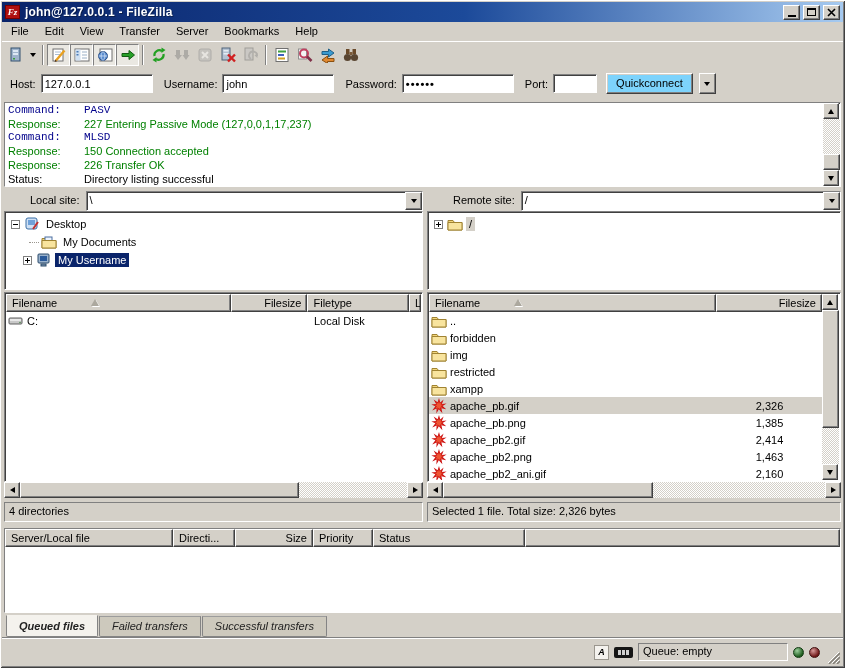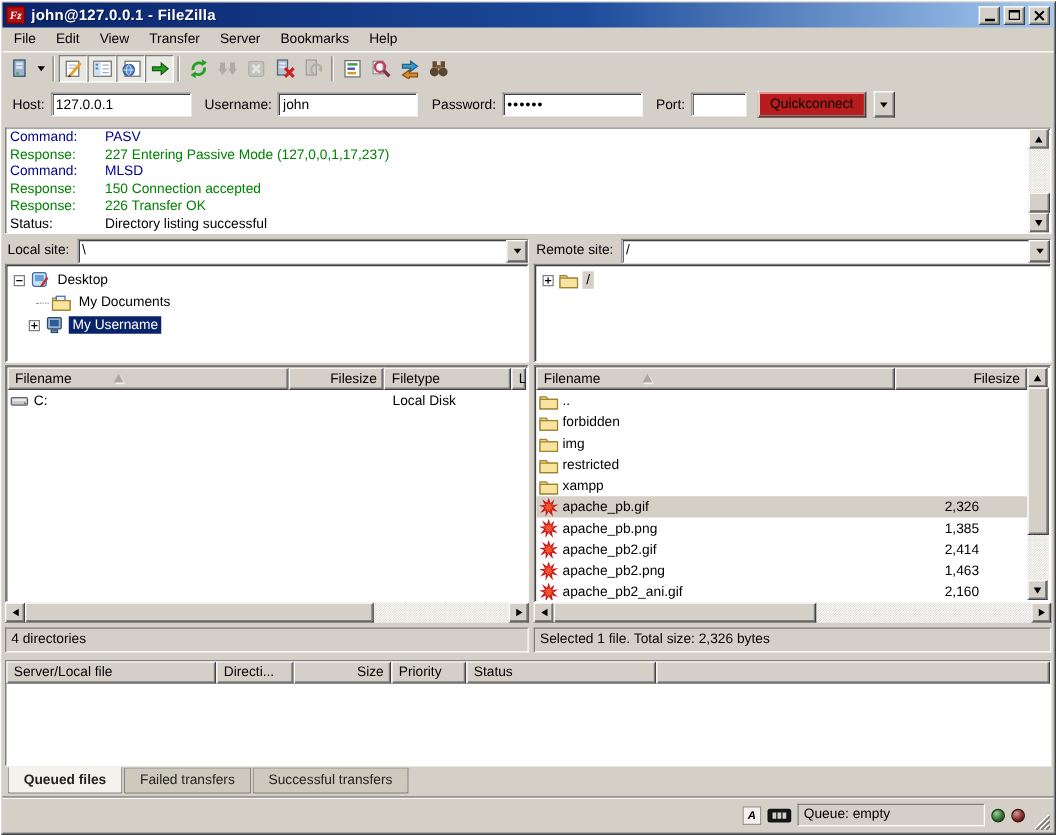--- a/index.html
+++ b/index.html
@@ -36,35 +36,35 @@
   .tool-btn.disabled svg { opacity:.45; filter:grayscale(1); }
   .tool-dd { width:12px; height:22px; display:flex; align-items:center; justify-content:center; }
   .tool-sep { width:2px; height:20px; margin:0 3px; border-left:1px solid #808080; border-right:1px solid #fff; }
   .tri-down-s { width:0; height:0; border-left:3px solid transparent; border-right:3px solid transparent; border-top:4px solid #000; }
 
   
   .quickbar { height:31px; flex:0 0 31px; display:flex; align-items:center; gap:5px; padding:0 4px 0 8px; }
   .qc-input { height:19px; background:#fff; border:1px solid; border-color:#808080 #fff #fff #808080;
     box-shadow:inset 1px 1px 0 #404040; font-family:Liberation Sans, sans-serif; font-size:11px; padding:1px 3px; }
   .qc-label { margin-left:6px; }
-  .qc-btn { height:21px; padding:2px 9px 3px; background:#b91c1c; border:1px solid; border-color:#fff #404040 #404040 #fff;
+  .qc-btn { height:21px; padding:2px 9px 3px; background:#7dd3fc; border:1px solid; border-color:#fff #404040 #404040 #fff;
     box-shadow:inset -1px -1px 0 #808080, inset 1px 1px 0 #d4d0c8; font-size:11px; }
   .qc-dd { width:17px; height:21px; background:#d4d0c8; border:1px solid; border-color:#fff #404040 #404040 #fff;
     box-shadow:inset -1px -1px 0 #808080; display:flex; align-items:center; justify-content:center; margin-left:1px; }
 
   
   .sunken { border:1px solid; border-color:#808080 #fff #fff #808080; box-shadow:inset 1px 1px 0 #404040; background:#fff; }
   .statusline { height:20px; border:1px solid; border-color:#808080 #fff #fff #808080; background:#d4d0c8;
     line-height:17px; padding-left:4px; overflow:hidden; white-space:nowrap; }
 
   
   .log { margin:3px 2px 0; height:85px; flex:0 0 85px; position:relative; overflow:hidden; }
   .log-inner { position:absolute; inset:0 17px 0 0; background:#fff; padding:1px 3px; line-height:13.7px; white-space:nowrap; }
   .log-label { display:inline-block; width:76px; }
-  .ln-cmd { color:#00008b; }
+  .ln-cmd { color:#00008b;font-family:Liberation Mono, monospace; }
   .ln-resp { color:#008000; }
   .ln-status { color:#000; }
 
   
   .vscroll { position:absolute; top:0; right:0; bottom:0; width:17px; display:flex; flex-direction:column; }
   .hscroll { height:16px; flex:0 0 16px; display:flex; margin-top:0; }
   .sb-btn { flex:0 0 16px; width:16px; height:16px; background:#d4d0c8; border:1px solid; border-color:#fff #404040 #404040 #fff;
     box-shadow:inset -1px -1px 0 #808080; display:flex; align-items:center; justify-content:center; }
   .sb-track { flex:1; background-color:#fff;
     background-image:linear-gradient(45deg,#d4d0c8 25%,transparent 25%,transparent 75%,#d4d0c8 75%),
@@ -77,21 +77,21 @@
   .tri-left  { width:0;height:0;border-top:3px solid transparent;border-bottom:3px solid transparent;border-right:5px solid #000; }
   .tri-right { width:0;height:0;border-top:3px solid transparent;border-bottom:3px solid transparent;border-left:5px solid #000; }
 
   
   .panes { flex:0 0 331px; display:flex; padding:4px 2px 0; }
   .pane { display:flex; flex-direction:column; }
   .pane.left { flex:0 0 419px; }
   .splitter { flex:0 0 4px; }
   .pane.right { flex:1; }
 
-  .site-row { height:20px; flex:0 0 20px; display:flex; align-items:stretch; }
+  .site-row { height:20px; flex:0 0 20px; display:flex; align-items:stretch;margin-left:24px; }
   .site-label { padding:3px 6px 0 2px; white-space:nowrap; }
   .combo { flex:1; display:flex; background:#fff; border:1px solid; border-color:#808080 #fff #fff #808080; box-shadow:inset 1px 1px 0 #404040; }
   .combo-text { flex:1; padding:2px 3px 0; }
   .combo-btn { flex:0 0 17px; background:#d4d0c8; border:1px solid; border-color:#fff #404040 #404040 #fff;
     box-shadow:inset -1px -1px 0 #808080; display:flex; align-items:center; justify-content:center; }
 
   .tree { height:79px; flex:0 0 79px; overflow:hidden; padding:3px 2px; }
   .tree-row { height:18px; display:flex; align-items:center; white-space:nowrap; }
   .exp { width:9px; height:9px; background:#fff; border:1px solid #808080; position:relative; flex:0 0 9px; margin-right:4px; }
   .exp::before { content:""; position:absolute; left:1px; top:3px; width:5px; height:1px; background:#000; }
@@ -121,21 +121,21 @@
 
   .pane-status { margin-top:4px; }
 
   
   .queue { margin:6px 2px 0; flex:0 0 85px; height:85px; background:#fff;
     border:1px solid; border-color:#808080 #fff #fff #808080; box-shadow:inset 1px 1px 0 #404040;
     display:flex; flex-direction:column; overflow:hidden; }
   .queue .hdr-row { flex:0 0 18px; }
 
   
-  .tabsrow { flex:0 0 24px; display:flex; align-items:flex-start; padding:1px 0 0 4px; gap:1px; }
+  .tabsrow { flex:0 0 24px; display:flex; align-items:flex-end; padding:1px 0 0 4px; gap:1px;font-style:italic; }
   .tab { padding:3px 12px 4px; background:#cdc9bd; border:1px solid #848484; border-top:1px solid #9c9c9c;
     border-radius:0 0 2px 2px; color:#222; }
   .tab.active { background:#f4f2ed; font-weight:bold; border-top-color:#f4f2ed; padding:4px 12px 4px; margin-top:-1px; }
 
   
   .statusbar { flex:1; border-top:1px solid #808080; box-shadow:inset 0 1px 0 #fff;
     display:flex; align-items:center; padding:2px 3px 2px 6px; gap:5px; }
   .sb-spring { flex:1; }
   .ascii-box { width:15px; height:15px; background:#f4f2ee; border:1px solid #9a968e; display:flex; align-items:center; justify-content:center;
     font-size:9px; font-weight:bold; font-style:italic; }

